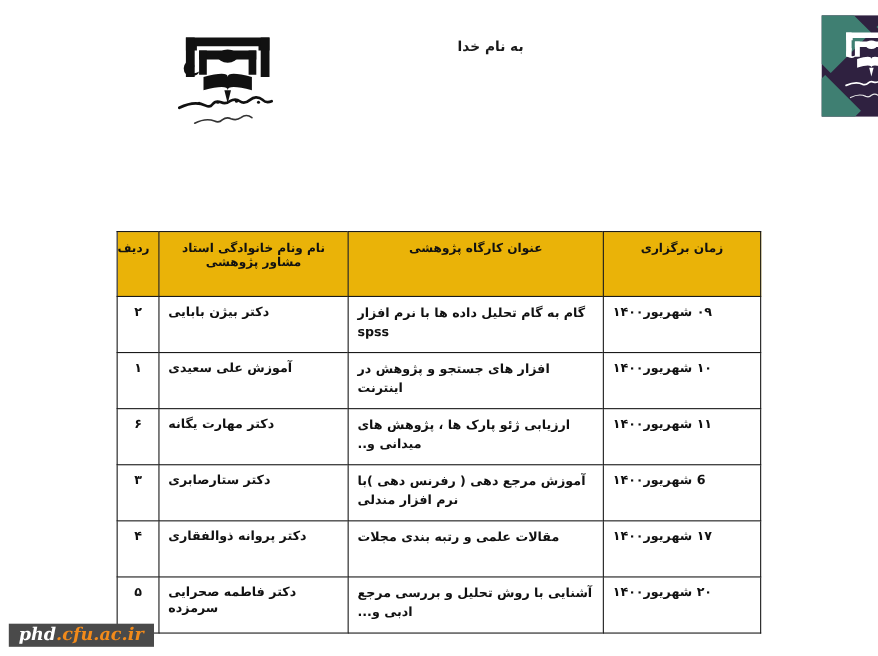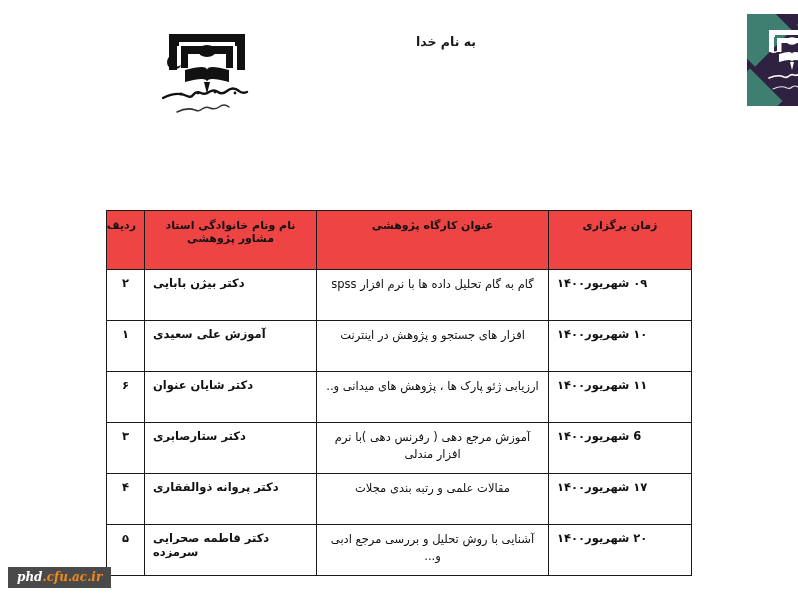--- a/index.html
+++ b/index.html
@@ -136,21 +136,21 @@
   }
   table.schedule th,
   table.schedule td {
     border: 1px solid #1a1a1a;
     padding: 6px 8px;
     font-size: 11.5px;
     color: #111111;
     vertical-align: top;
   }
   table.schedule thead th {
-    background: #ef4444;
+    background: #eab308;
     font-weight: bold;
     text-align: center;
     height: 44px;
     font-size: 11px;
     vertical-align: top;
     padding-top: 8px;
   }
   
   .col-radif  { width: 38px; }
   .col-name   { width: 172px; }
@@ -166,22 +166,22 @@
     vertical-align: top;
     padding-top: 7px;
   }
   td.cell-name {
     text-align: left;
     font-weight: bold;
     vertical-align: top;
     padding-top: 7px;
   }
   td.cell-work {
-    text-align: center;
-    font-weight: normal;
+    text-align: left;
+    font-weight: bold;
     vertical-align: top;
     padding-top: 7px;
     line-height: 17px;
   }
   td.cell-time {
     text-align: left;
     font-weight: bold;
     vertical-align: top;
     padding-top: 7px;
   }
@@ -189,21 +189,21 @@
   
   .watermark {
     position: absolute;
     left: 8px;
     bottom: 8px;
     background: #4a4a4a;
     padding: 3px 9px 4px 9px;
     font-family: "DejaVu Serif", "Liberation Serif", serif;
     font-style: italic;
     font-weight: bold;
-    font-size: 12px;
+    font-size: 16px;
     direction: ltr;
     line-height: 14px;
   }
   .watermark .wm-phd { color: #ffffff; }
   .watermark .wm-dom { color: #f28a1a; }
 </style>
 </head>
 <body>
 
 <div class="page">
@@ -302,21 +302,21 @@
         </tr>
         <tr>
           <td class="cell-time">۱۰ شهریور۱۴۰۰</td>
           <td class="cell-work">افزار های جستجو و پژوهش در اینترنت</td>
           <td class="cell-name">آموزش علی سعیدی</td>
           <td class="cell-radif">۱</td>
         </tr>
         <tr>
           <td class="cell-time">۱۱ شهریور۱۴۰۰</td>
           <td class="cell-work">ارزیابی ژئو پارک ها ، پژوهش های میدانی و..</td>
-          <td class="cell-name">دکتر شایان عنوان</td>
+          <td class="cell-name">دکتر مهارت یگانه</td>
           <td class="cell-radif">۶</td>
         </tr>
         <tr>
           <td class="cell-time">6 شهریور۱۴۰۰</td>
           <td class="cell-work">آموزش مرجع دهی ( رفرنس دهی )با نرم افزار مندلی</td>
           <td class="cell-name">دکتر ستارصابری</td>
           <td class="cell-radif">۳</td>
         </tr>
         <tr>
           <td class="cell-time">۱۷ شهریور۱۴۰۰</td>

